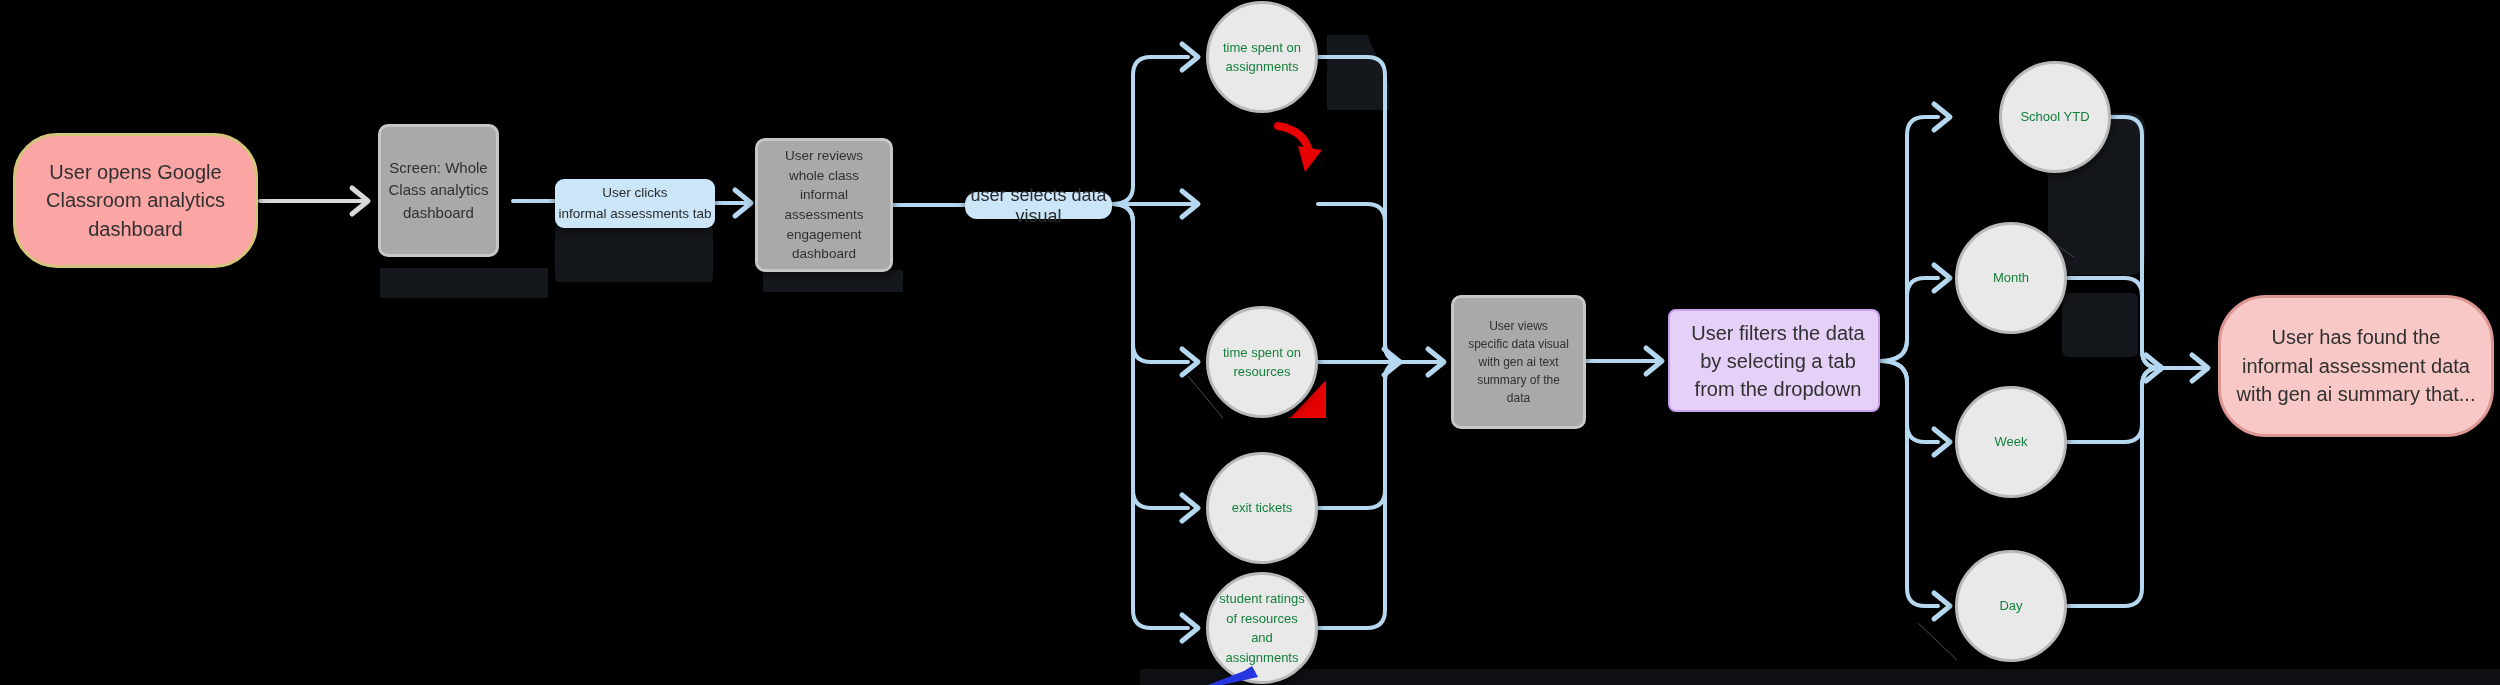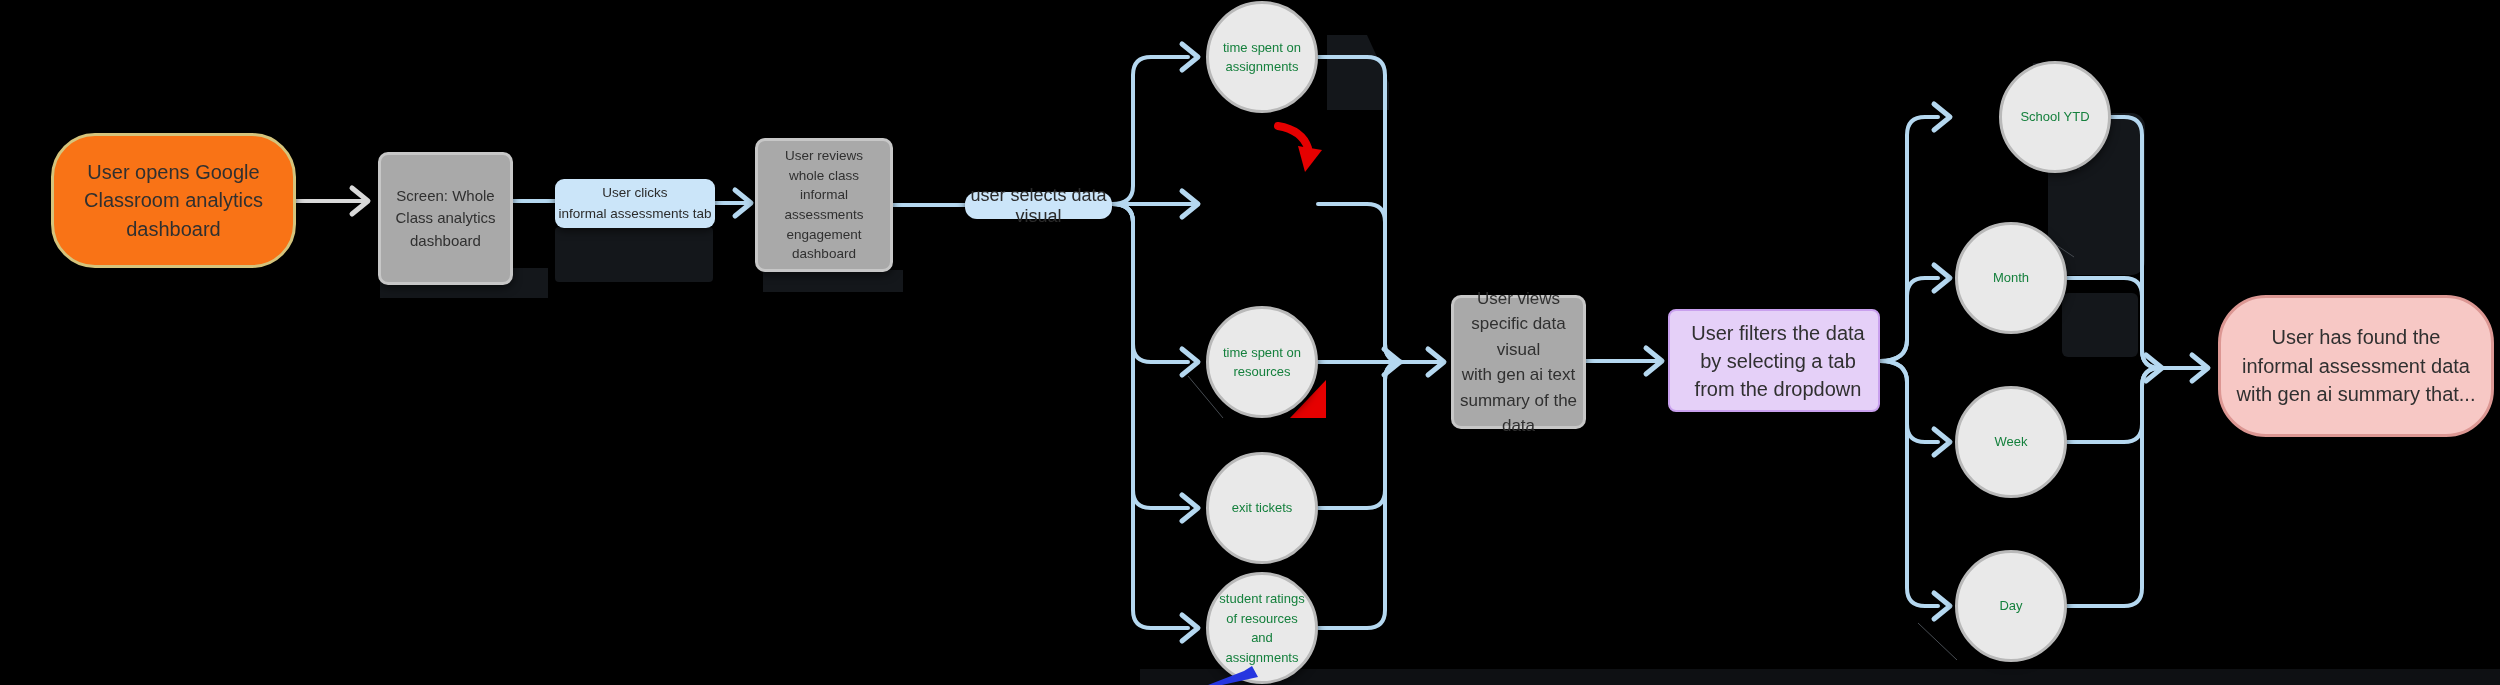--- a/index.html
+++ b/index.html
@@ -15,28 +15,28 @@
     position:absolute;
     display:flex;align-items:center;justify-content:center;
     text-align:center;white-space:pre-line;
     color:#303030;font-weight:500;
     box-sizing:border-box;
     box-shadow:0 3px 9px rgba(0,0,0,0.55);
     z-index:2;
   }
   
   .pill-start{left:13px;top:133px;width:245px;height:135px;border-radius:44px;
-    background:#f97316;border:3px solid #D5C47C;font-size:20px;line-height:1.42;margin-left:38px;}
+    background:#fca5a5;border:3px solid #D5C47C;font-size:20px;line-height:1.42;}
   .pill-end{left:2218px;top:295px;width:276px;height:142px;border-radius:48px;
     background:#F7C8C5;border:3px solid #DC9793;font-size:20px;line-height:1.42;}
   
   .gray{background:#A9A9A9;border:3px solid #C7C7C7;border-radius:10px;}
-  .gray-screen{left:378px;top:152px;width:135px;height:133px;font-size:15px;line-height:1.5;}
+  .gray-screen{left:378px;top:124px;width:121px;height:133px;font-size:15px;line-height:1.5;}
   .gray-review{left:755px;top:138px;width:138px;height:134px;font-size:13.5px;line-height:1.45;}
-  .gray-views{left:1451px;top:295px;width:135px;height:134px;font-size:17px;line-height:1.5;}
+  .gray-views{left:1451px;top:295px;width:135px;height:134px;font-size:12px;line-height:1.5;}
   
   .chip{background:#CBE5F9;color:#2b2b2b;}
   .chip-clicktab{left:555px;top:179px;width:160px;height:49px;border-radius:9px;font-size:13.5px;line-height:1.5;}
   .chip-select{left:965px;top:192px;width:147px;height:27px;border-radius:12px;font-size:18px;}
   
   .circle{width:112px;height:112px;border-radius:50%;
     background:#E9E9E9;border:3px solid #B9B9B9;font-size:13px;line-height:1.5;color:#15803d;}
   .c-assignments{left:1206px;top:1px;}
   .c-clickmap{left:1206px;top:148px;}
   .c-resources{left:1206px;top:306px;}

